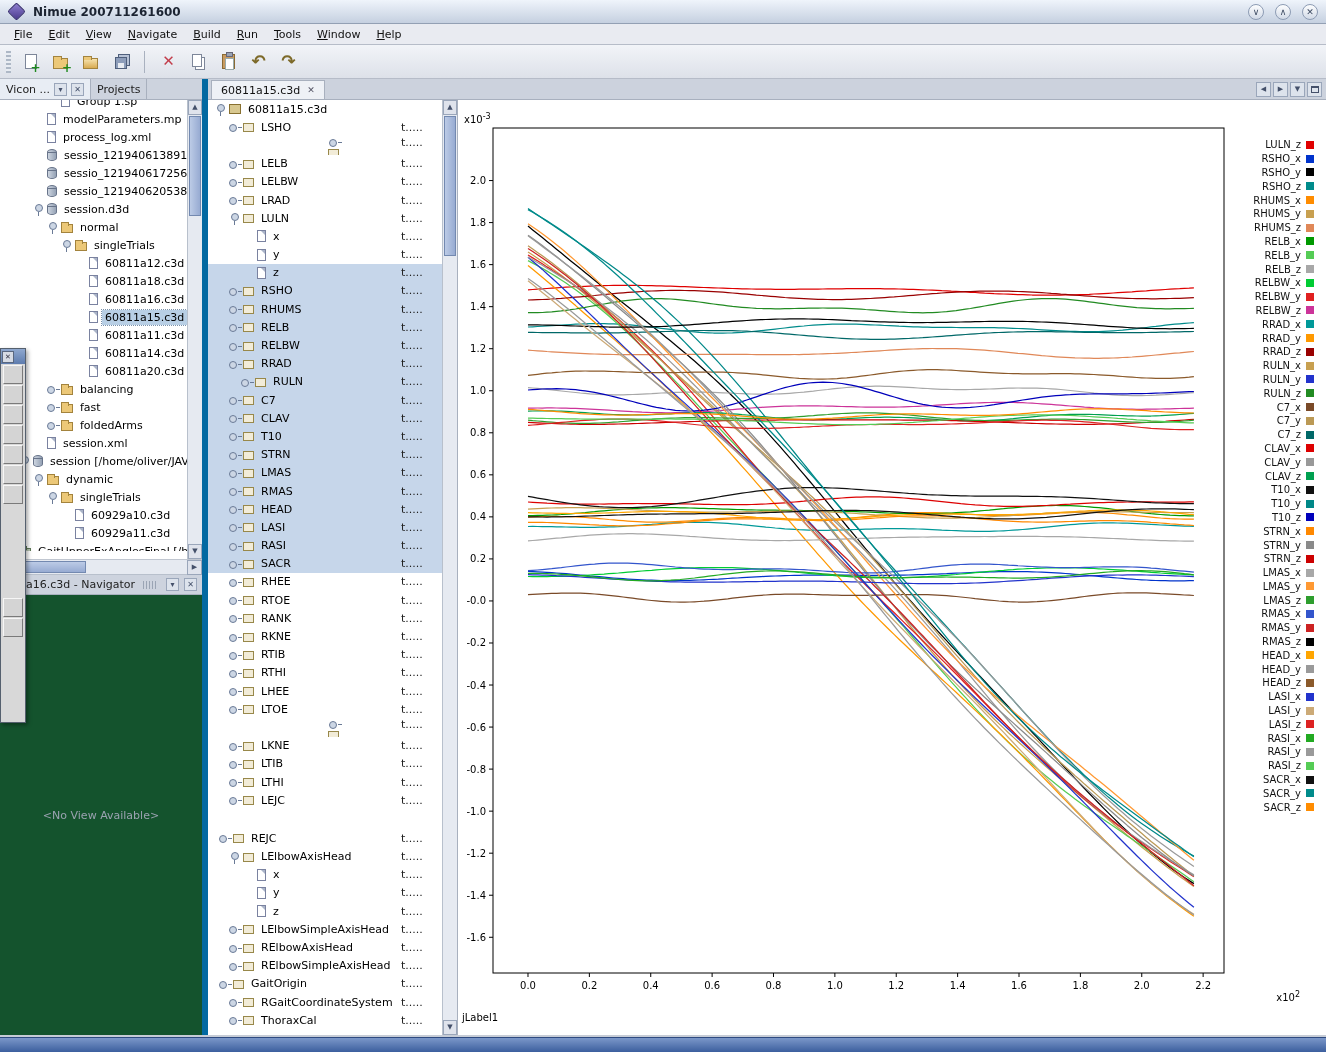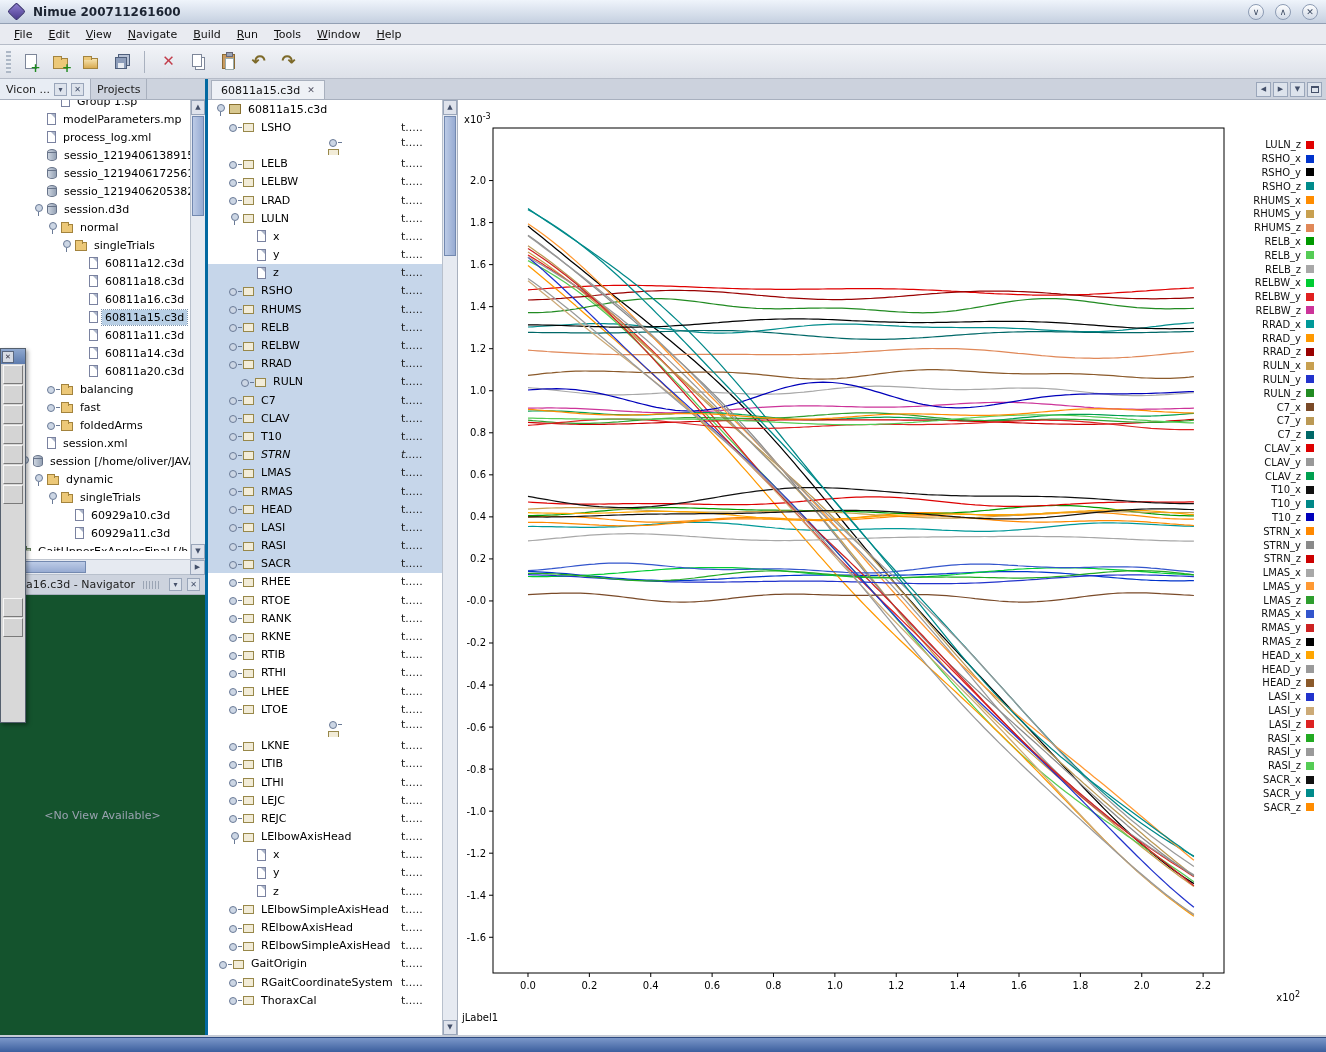--- a/index.html
+++ b/index.html
@@ -32,21 +32,21 @@
   .tbi-save-all::after{content:"";position:absolute;left:2px;bottom:0;width:6px;height:5px;background:#e8ecf2}
   .tbi-copy{width:10px;height:13px;background:#fff;border:1px solid #7d8699;box-shadow:3px 3px 0 -1px #fff,3px 3px 0 0 #7d8699;margin:-3px 3px 0 0}
   .tbi-paste{width:13px;height:15px;background:#c99b5f;border:1px solid #8a6a33}
   .tbi-paste::before{content:"";position:absolute;left:2px;top:3px;width:7px;height:10px;background:#fff;border:1px solid #9aa}
   .tbi-paste::after{content:"";position:absolute;left:3px;top:-3px;width:5px;height:3px;background:#9aa4b4;border:1px solid #667}
   .tbi-cut{color:#c23c4a;font-size:15px;font-weight:bold;line-height:15px}
   .tbi-undo,.tbi-redo{color:#7d6a2a;font-size:17px;font-weight:bold;line-height:17px}
 
   
   .body{flex:1;display:flex;min-height:0}
-  .leftcol{width:208px;flex:none;display:flex;flex-direction:column;border-right:3px solid #0369a1;background:#fff}
+  .leftcol{width:208px;flex:none;display:flex;flex-direction:column;border-right:6px solid #0369a1;background:#fff}
   .left-tabs{height:21px;flex:none;background:#cdd3de;display:flex;align-items:stretch;border-bottom:1px solid #a8b0be}
   .ltab{display:flex;align-items:center;padding:0 6px;gap:4px;border-right:1px solid #a8b0be;color:#222;white-space:nowrap}
   .ltab.active{background:#e8edf4}
   .mini{font-size:8px;color:#44506a;border:1px solid #9aa6ba;background:#dde3ec;width:13px;height:13px;line-height:11px;text-align:center;flex:none}
 
   .explorer{height:460px;flex:none;display:flex;background:#fff;border-bottom:1px solid #c0c6d0;overflow:hidden}
   .explorer-rows{width:193px;overflow:hidden;position:relative;top:-8px}
 
   .trow{height:18px;display:flex;align-items:center;position:relative;white-space:nowrap;overflow:hidden}
   .trow.sel{background:#c6d6ea}
@@ -482,21 +482,21 @@
                 <span class="ic ic-marker"></span>
                 <span class="tlabel">CLAV</span>
                 <span class="tval">t.....</span>
               </div>
               <div class="trow sel" style="padding-left: 20px;">
                 <span class="handle col"></span>
                 <span class="ic ic-marker"></span>
                 <span class="tlabel">T10</span>
                 <span class="tval">t.....</span>
               </div>
-              <div class="trow sel" style="padding-left: 20px; font-style: italic;">
+              <div class="trow sel" style="padding-left: 20px;">
                 <span class="handle col"></span>
                 <span class="ic ic-marker"></span>
                 <span class="tlabel">STRN</span>
                 <span class="tval">t.....</span>
               </div>
               <div class="trow sel" style="padding-left: 20px;">
                 <span class="handle col"></span>
                 <span class="ic ic-marker"></span>
                 <span class="tlabel">LMAS</span>
                 <span class="tval">t.....</span>
@@ -602,21 +602,21 @@
                 <span class="ic ic-marker"></span>
                 <span class="tlabel">LTHI</span>
                 <span class="tval">t.....</span>
               </div>
               <div class="trow" style="padding-left: 20px;">
                 <span class="handle col"></span>
                 <span class="ic ic-marker"></span>
                 <span class="tlabel">LEJC</span>
                 <span class="tval">t.....</span>
               </div>
-              <div class="trow" style="padding-left: 20px;">
+              <div class="trow" style="padding-left: 10px; margin-top: 20px;">
                 <span class="handle col"></span>
                 <span class="ic ic-marker"></span>
                 <span class="tlabel">REJC</span>
                 <span class="tval">t.....</span>
               </div>
               <div class="trow" style="padding-left: 20px;">
                 <span class="handle exp"></span>
                 <span class="ic ic-marker"></span>
                 <span class="tlabel">LElbowAxisHead</span>
                 <span class="tval">t.....</span>

